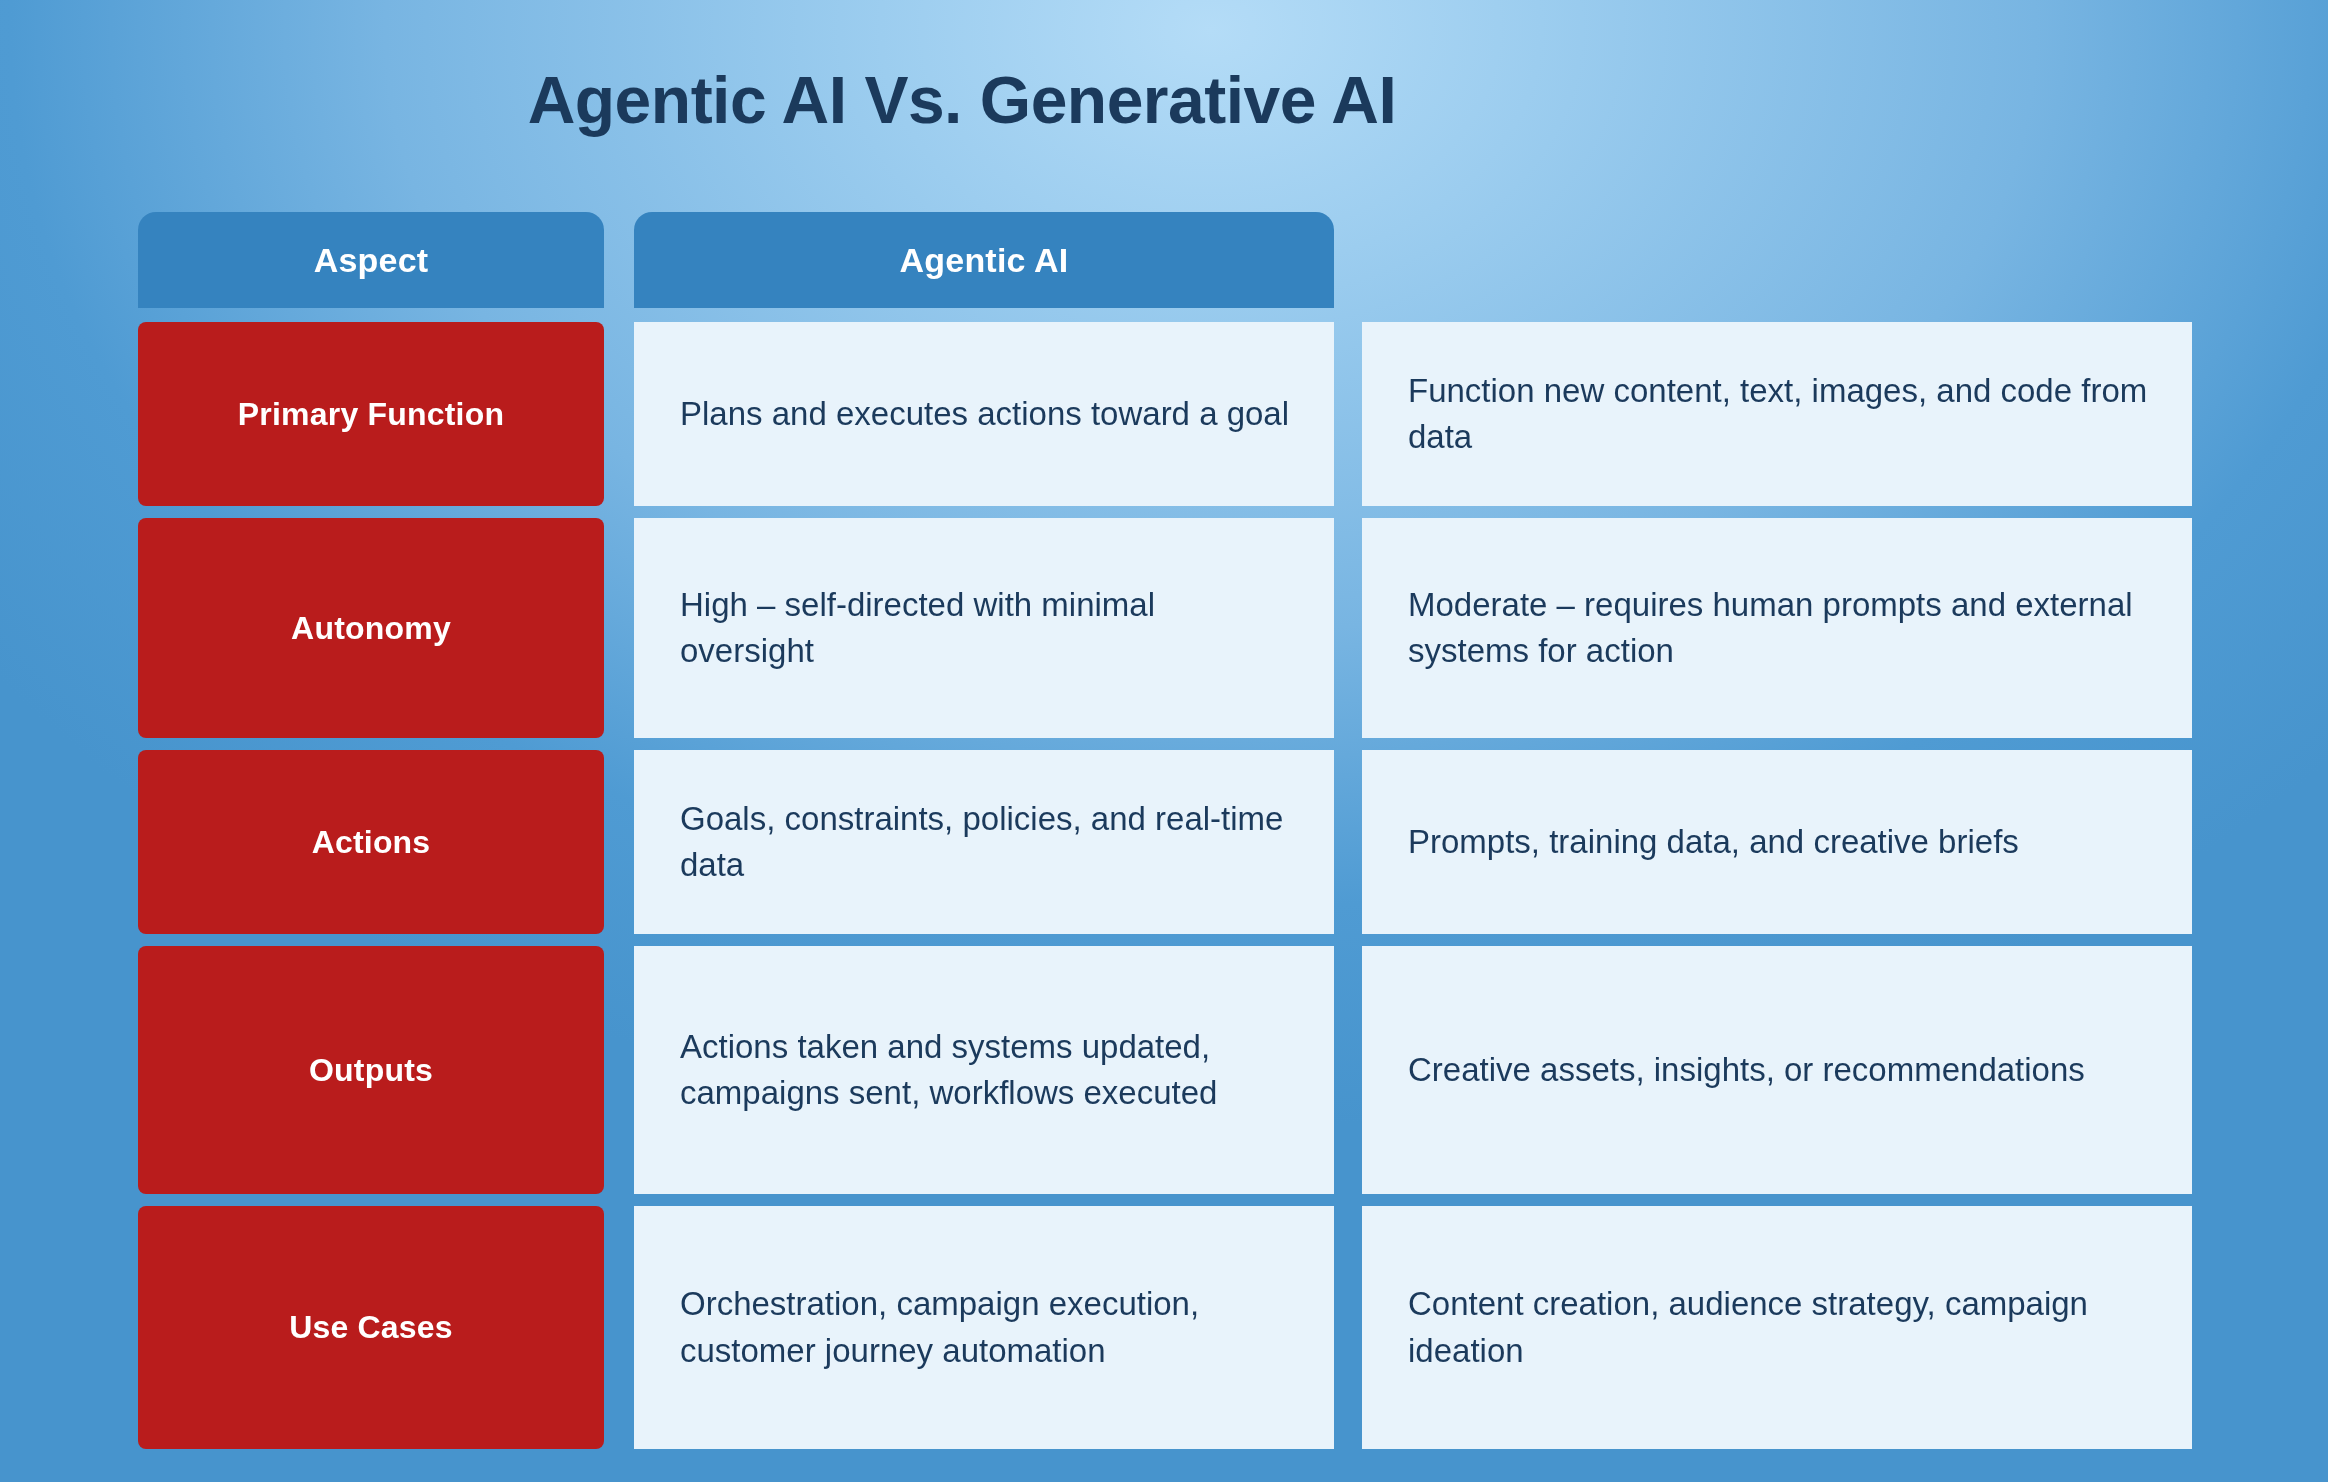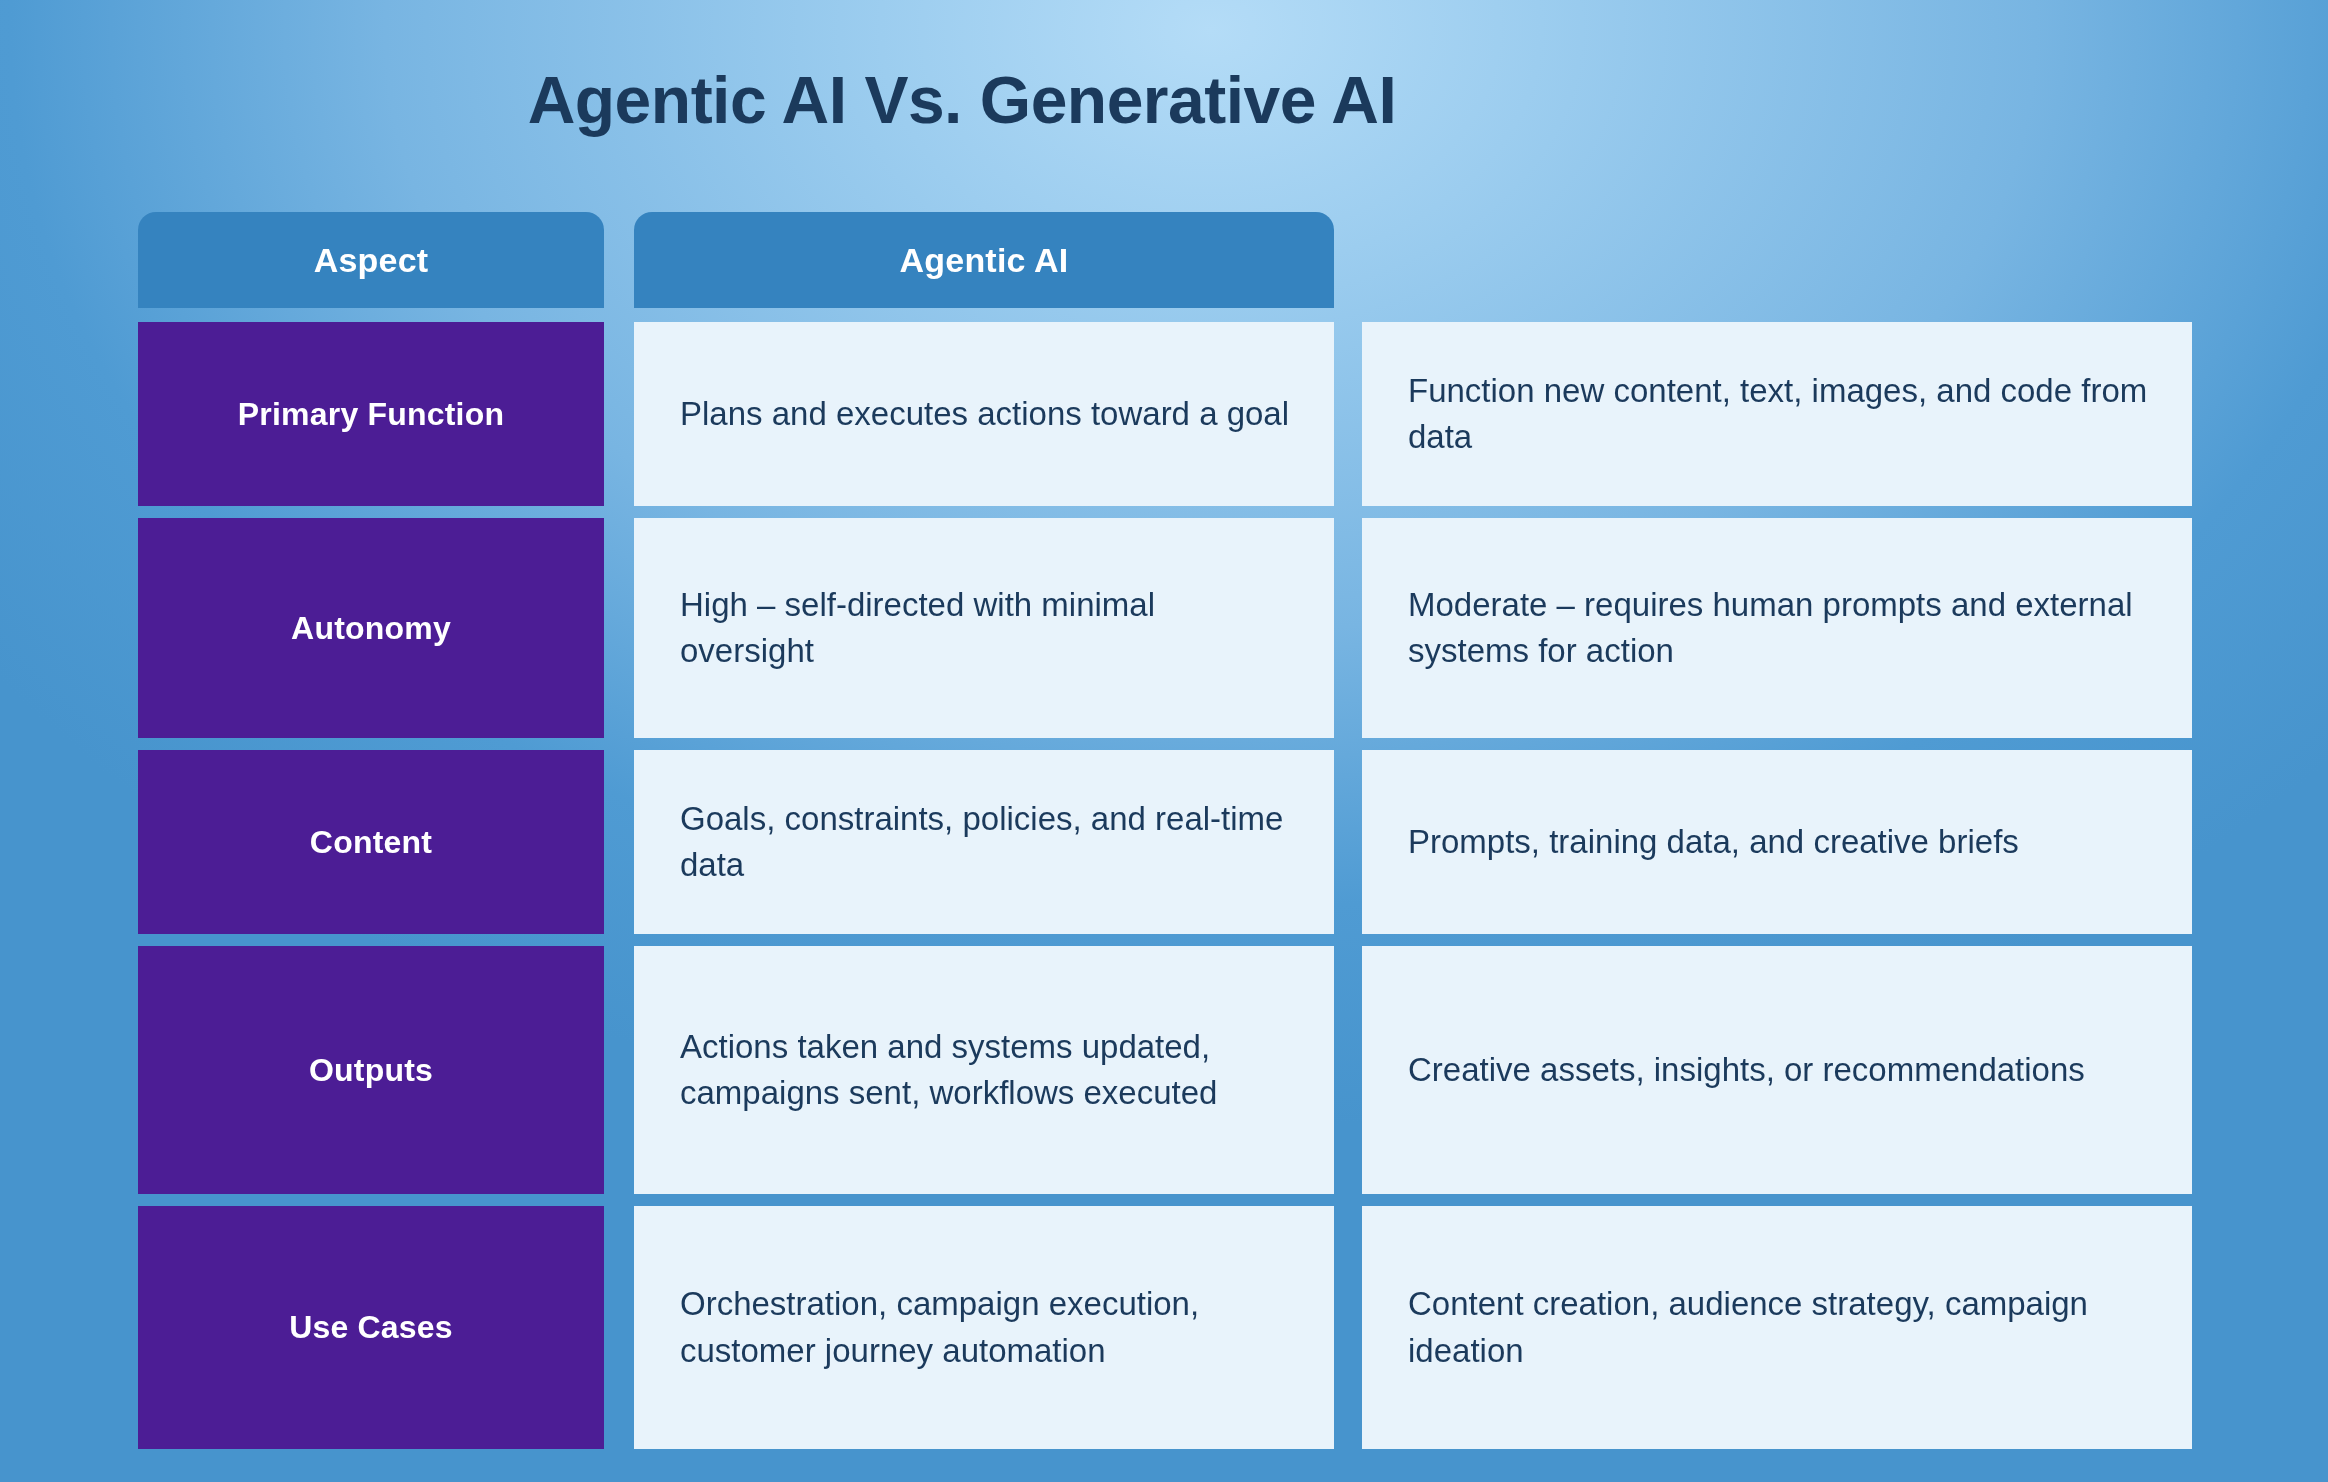--- a/index.html
+++ b/index.html
@@ -77,30 +77,31 @@
     font-weight: bold;
     letter-spacing: 0.2px;
     height: 96px;
   }
 
   
   .header-row { margin-bottom: 14px; }
 
   
   .aspect-cell {
-    background: #4c1d95;
+    background: #b91c1c;
     color: #ffffff;
     font-size: 32px;
     font-weight: bold;
     display: flex;
     align-items: center;
     justify-content: center;
     text-align: center;
     padding: 10px 34px;
     letter-spacing: 0.2px;
+    border-radius: 8px;
   }
 
   
   .body-cell {
     background: #e8f3fb;
     color: #1b3a5c;
     font-size: 33px;
     line-height: 1.40;
     display: flex;
     align-items: center;
@@ -152,21 +153,21 @@
       <div class="body-cell col-agentic">
         <span class="txt">High – self-directed with minimal oversight</span>
       </div>
       <div class="gap-b"></div>
       <div class="body-cell col-gen">
         <span class="txt">Moderate – requires human prompts and external systems for action</span>
       </div>
     </div>
 
     <div class="row row-r2">
-      <div class="aspect-cell col-aspect">Content</div>
+      <div class="aspect-cell col-aspect">Actions</div>
       <div class="gap-a"></div>
       <div class="body-cell col-agentic">
         <span class="txt">Goals, constraints, policies, and real-time data</span>
       </div>
       <div class="gap-b"></div>
       <div class="body-cell col-gen">
         <span class="txt">Prompts, training data, and creative briefs</span>
       </div>
     </div>
 

